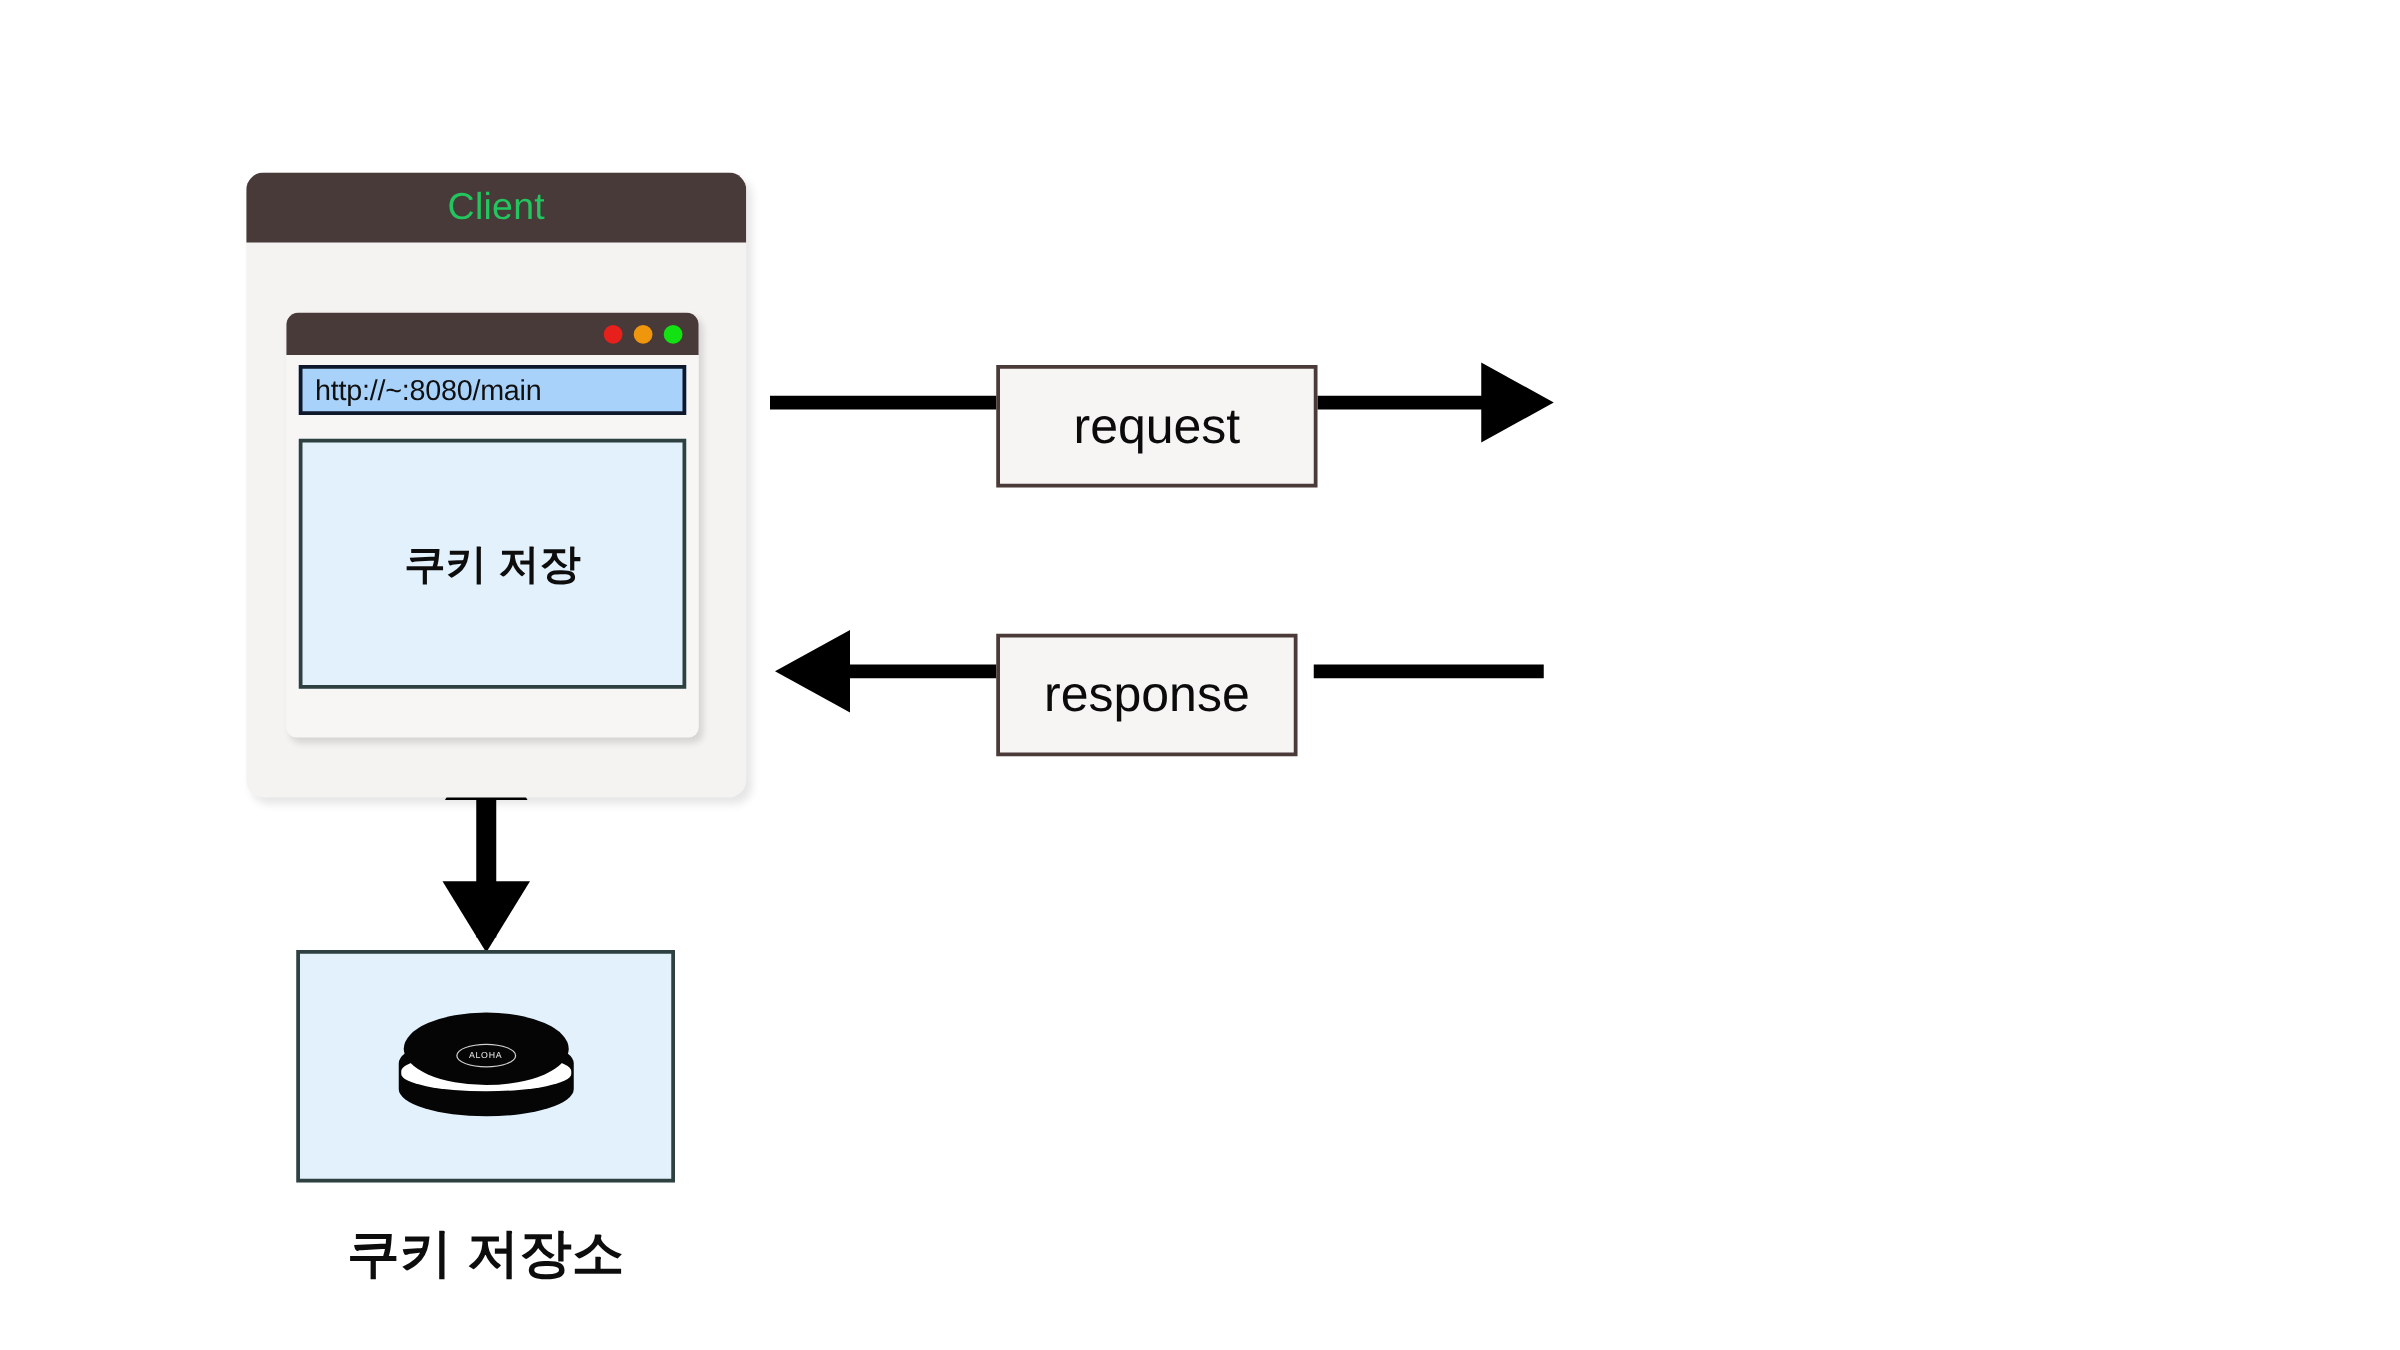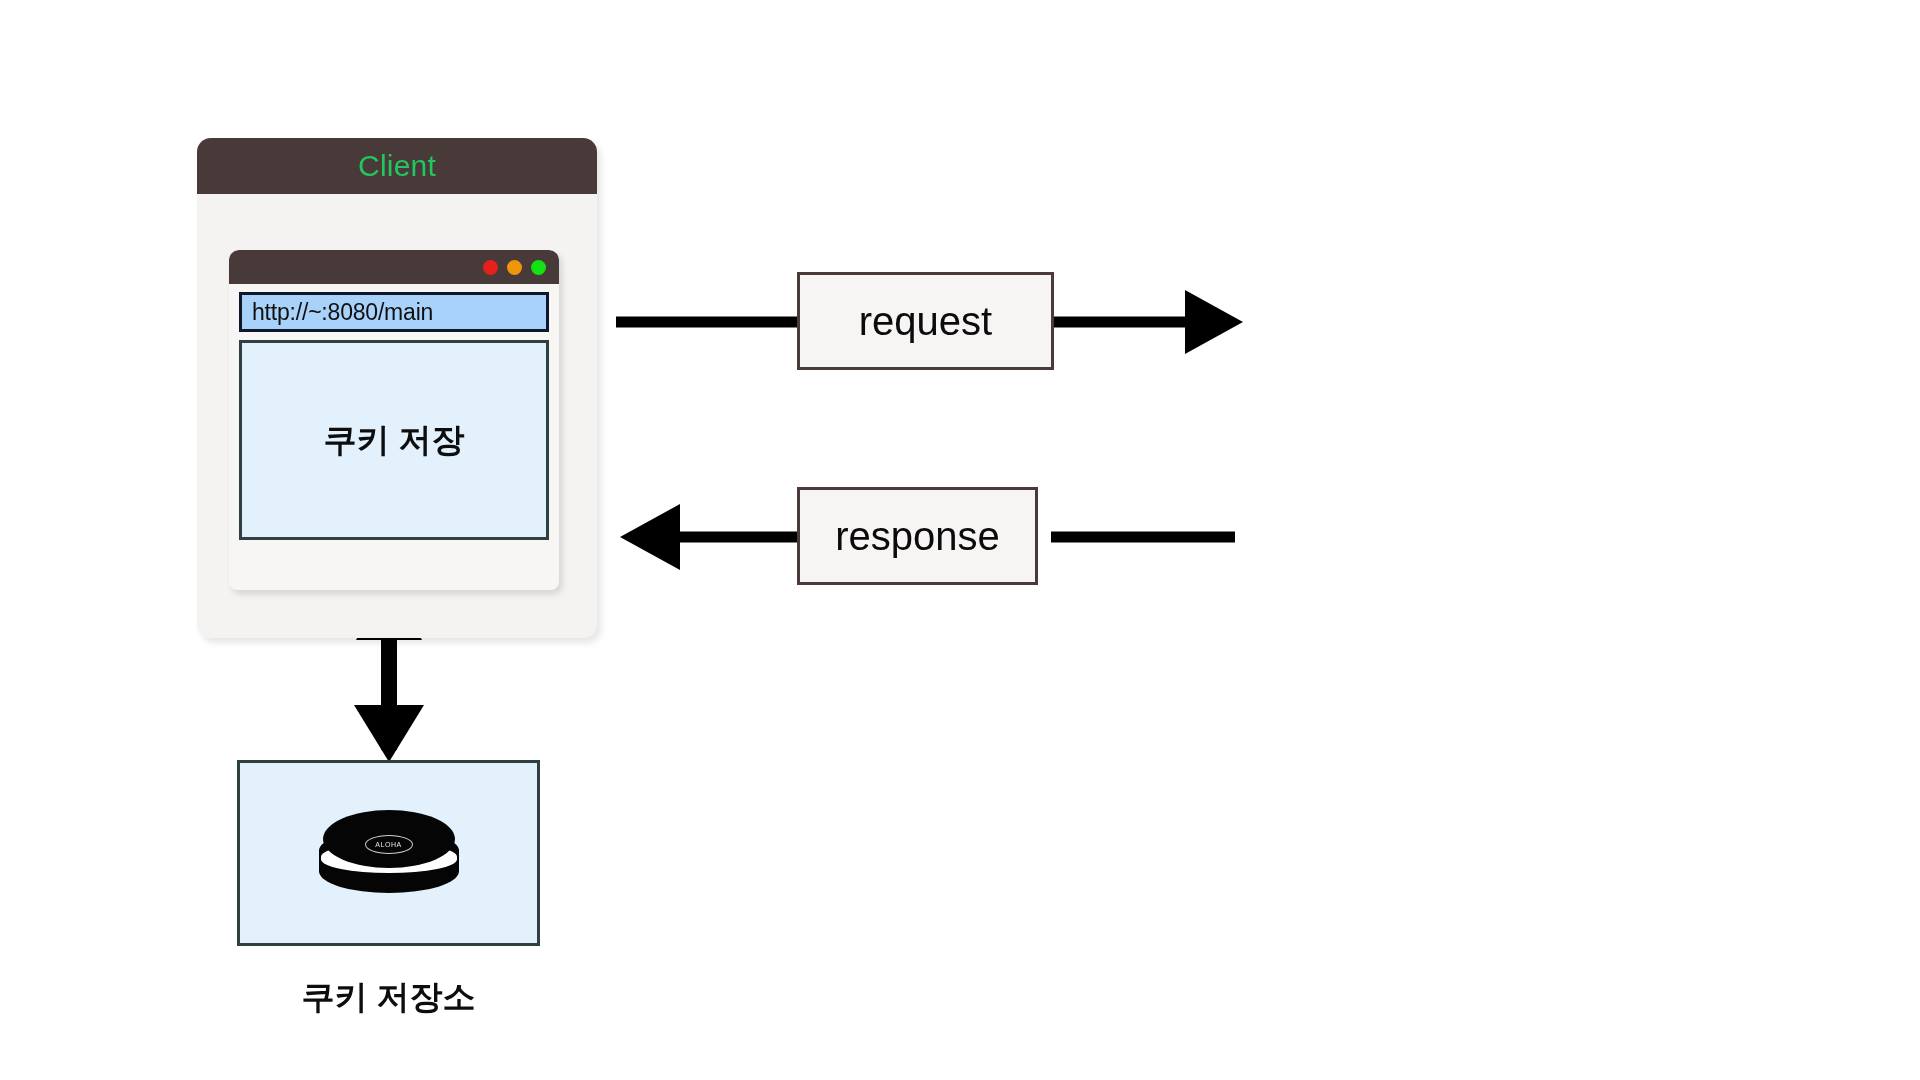--- a/index.html
+++ b/index.html
@@ -96,21 +96,21 @@
     border: 3px solid #0f172a;
     box-sizing: border-box;
     display: flex;
     align-items: center;
     padding-left: 10px;
     font-size: 23px;
     color: #101010;
     letter-spacing: -0.2px;
   }
   .page-view {
-    margin-top: 8px;
+    margin-top: 19px;
     height: 200px;
     background: #e2f1fc;
     border: 3px solid #2e4040;
     box-sizing: border-box;
     display: flex;
     align-items: center;
     justify-content: center;
     font-size: 33px;
     font-weight: bold;
     color: #0d0d0d;
@@ -138,20 +138,21 @@
   .msg-box {
     position: absolute;
     background: #f7f4f4;
     border: 3px solid #4a3b39;
     box-sizing: border-box;
     display: flex;
     align-items: center;
     justify-content: center;
     font-size: 40px;
     color: #0b0b0b;
+    margin-top: 20px;
   }
   #request-box {
     left: 797px;
     top: 272px;
     width: 257px;
     height: 98px;
   }
   #response-box {
     left: 797px;
     top: 487px;
@@ -230,21 +231,21 @@
     align-items: center;
     justify-content: center;
   }
 
   #cookie-store-label {
     position: absolute;
     left: 237px;
     top: 975px;
     width: 303px;
     text-align: center;
-    font-size: 33px;
+    font-size: 42px;
     font-weight: bold;
     color: #0d0d0d;
   }
 </style>
 </head>
 <body>
 
 <div id="stage">
 
   <svg id="arrow-layer" viewBox="0 0 1920 1080" width="1920" height="1080">

